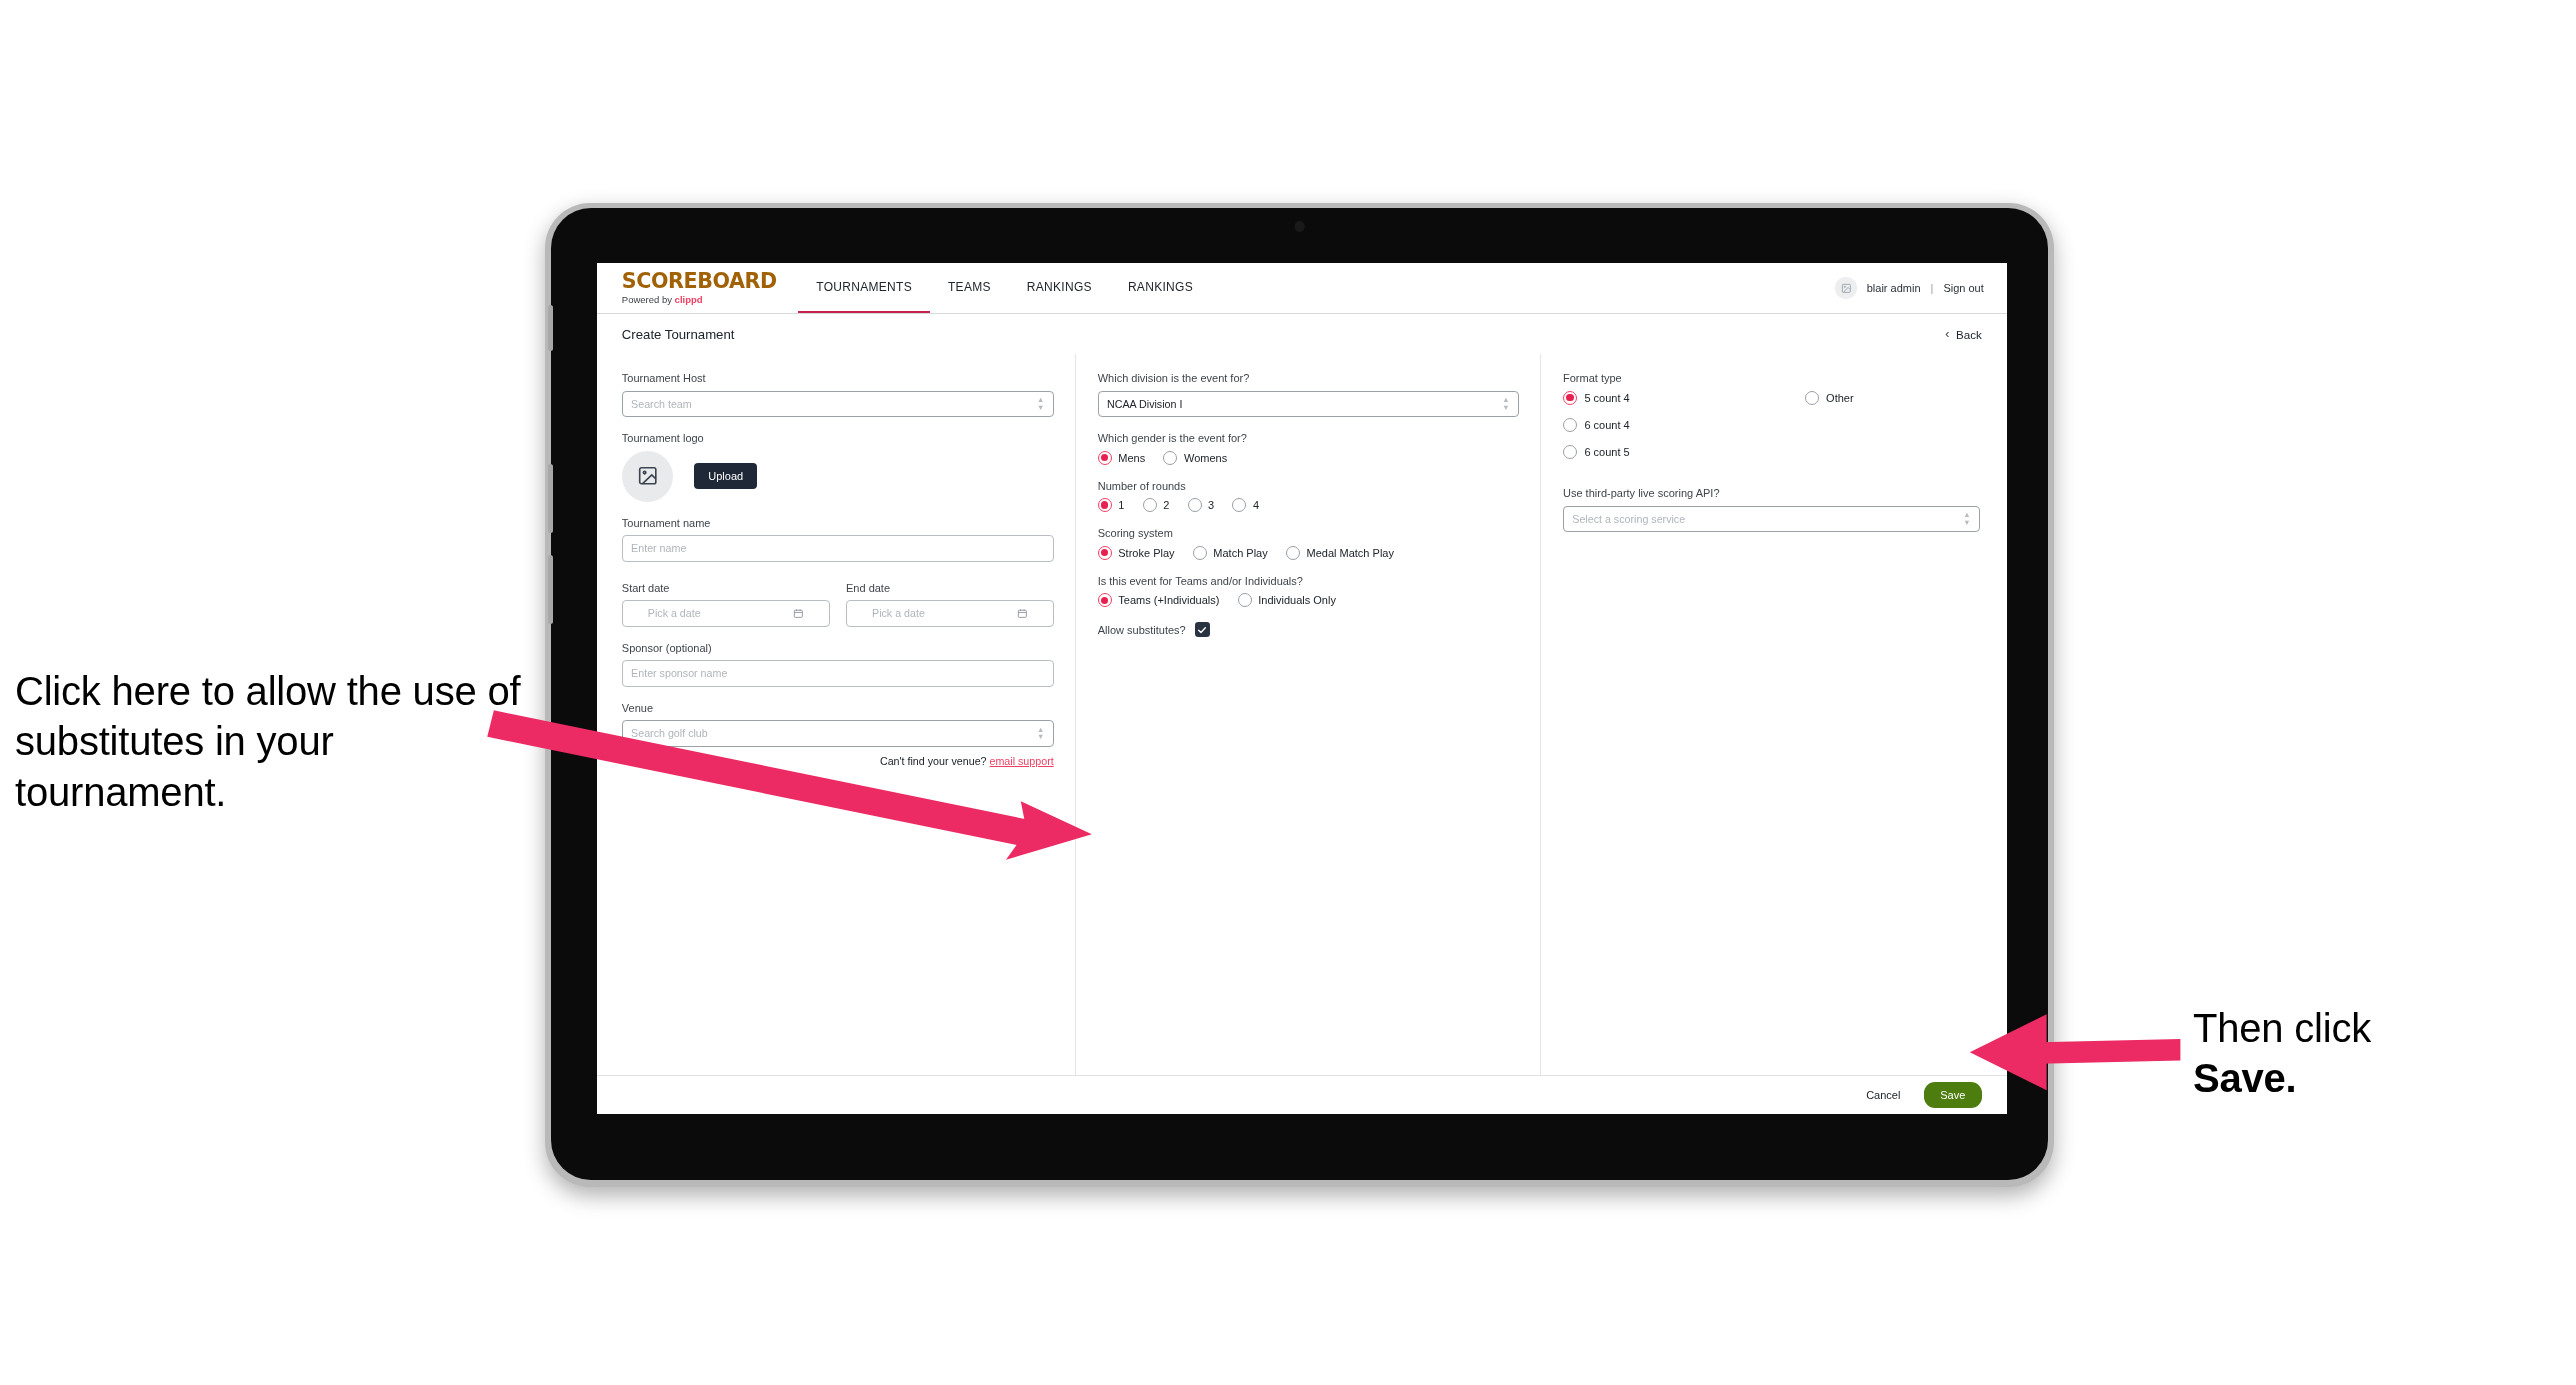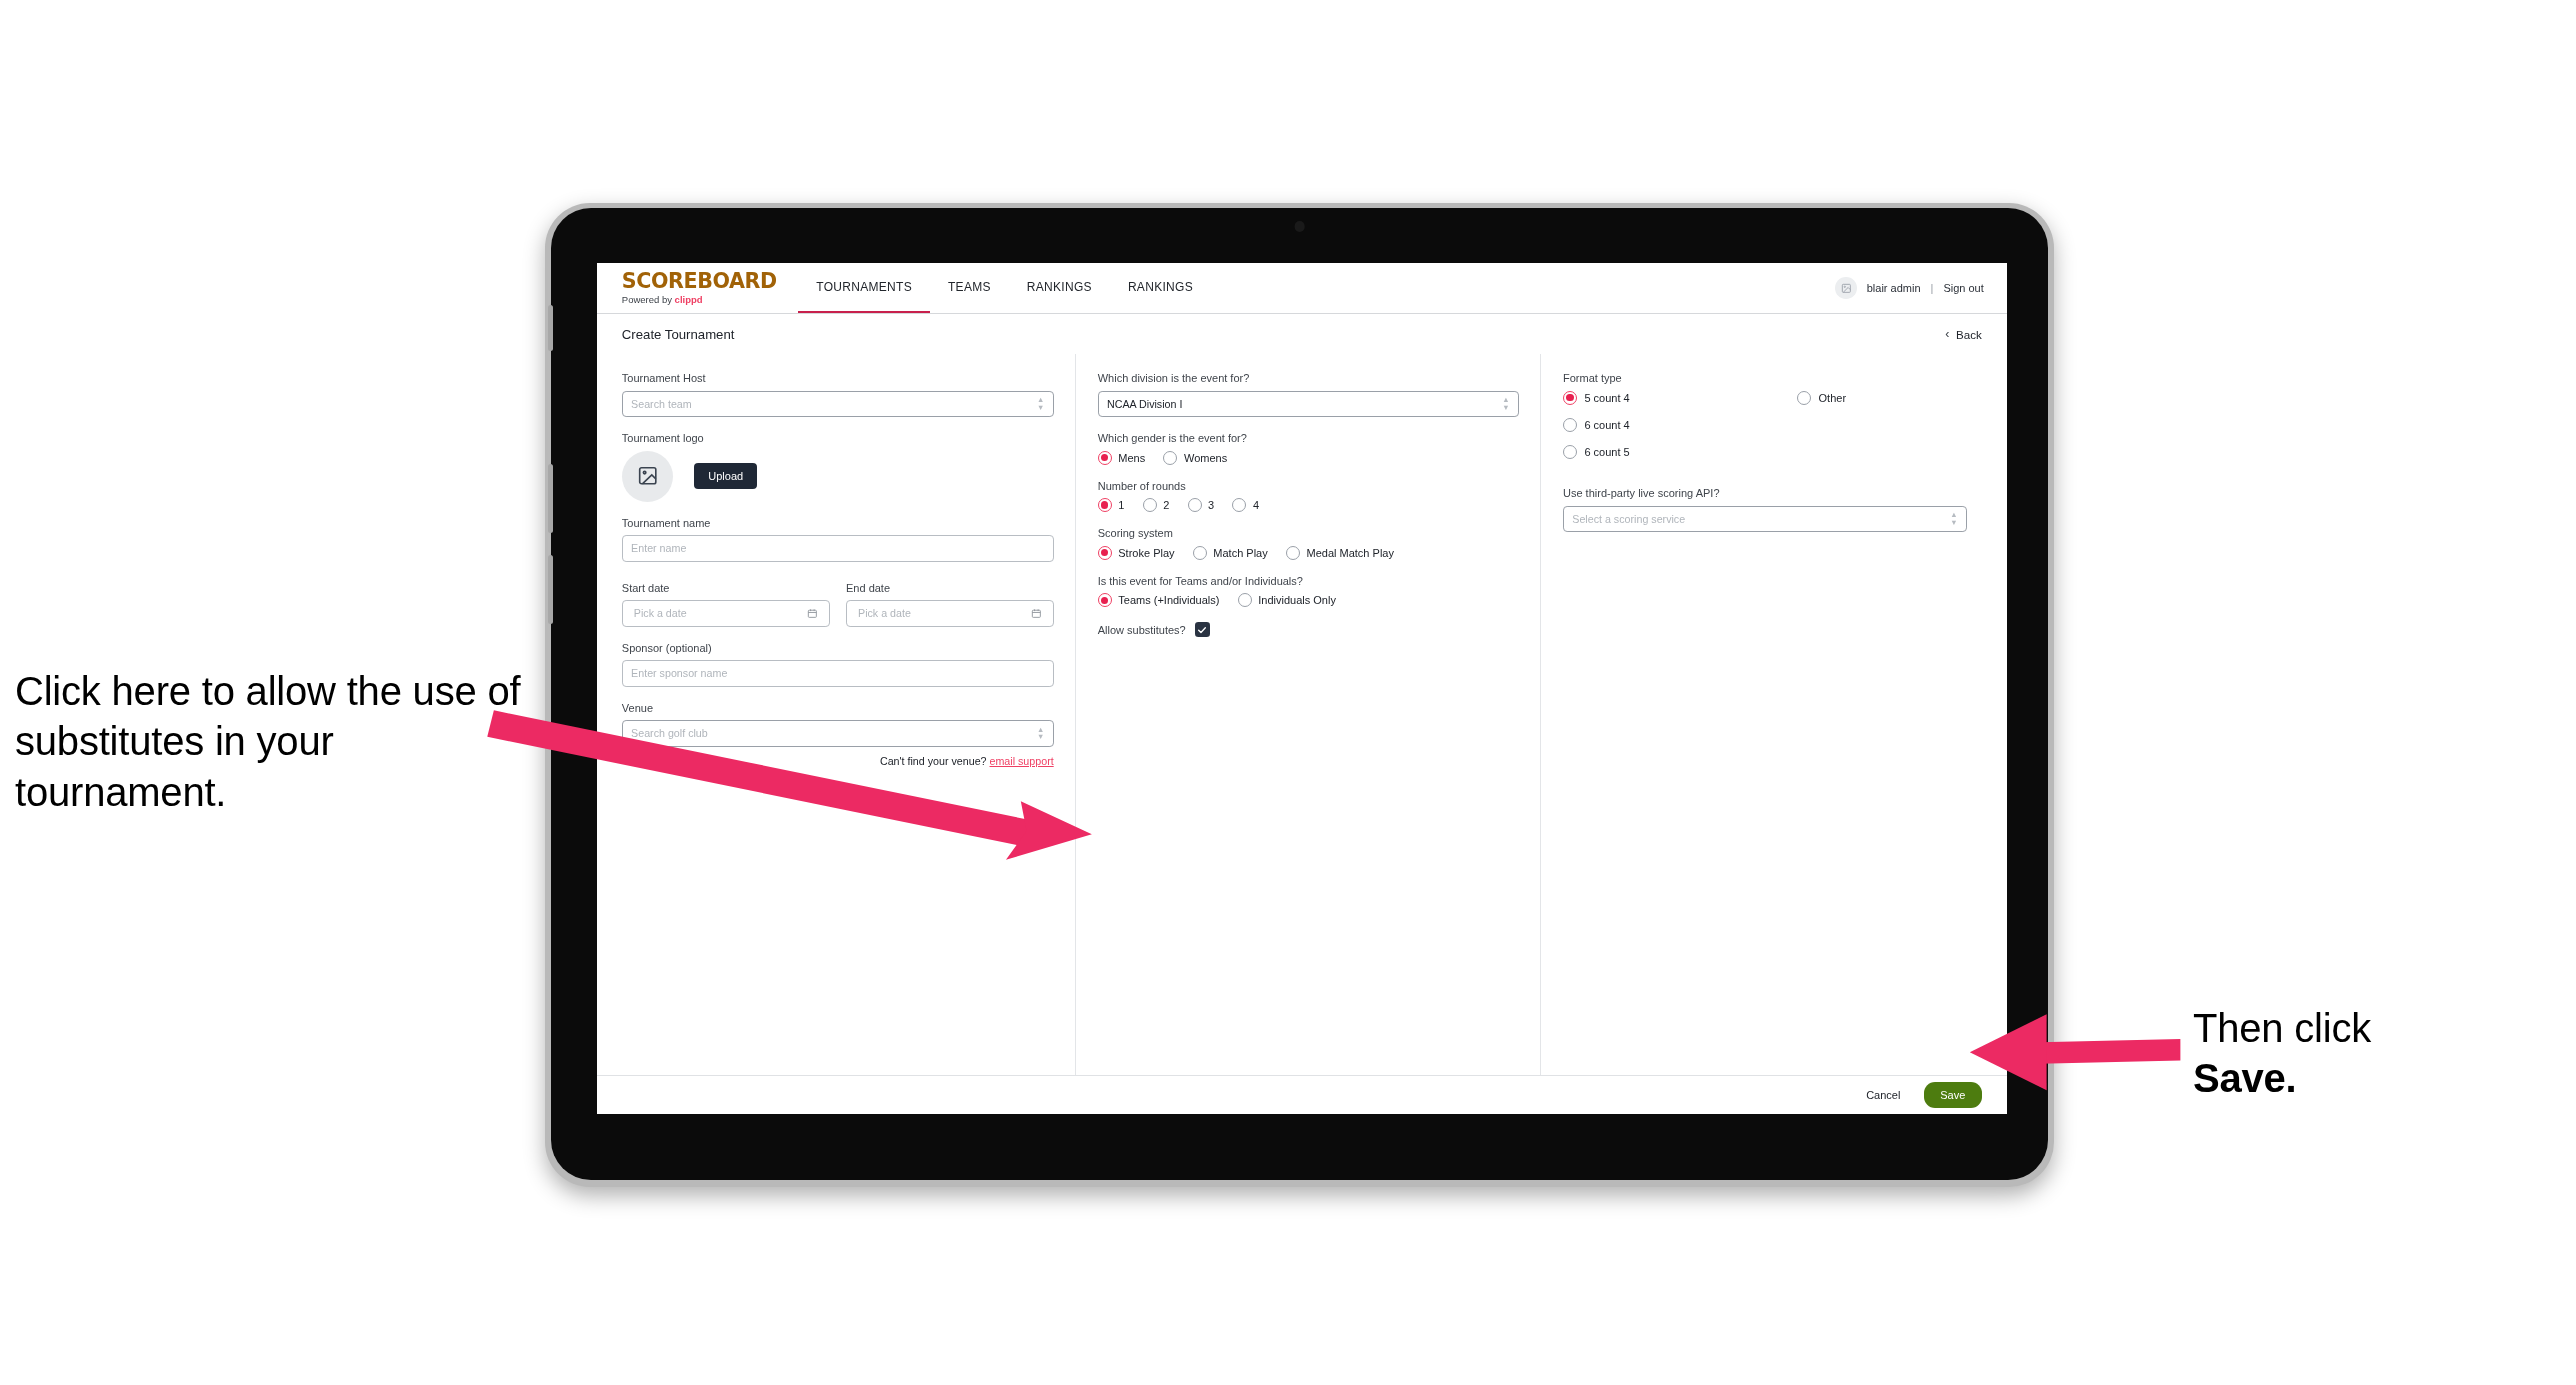--- a/index.html
+++ b/index.html
@@ -86,21 +86,21 @@
   #back-link .chev { font-size:12.4px; color:#3b4048; }
 
   
   #form-body {
     position:relative; display:flex; height:calc(100% - 51px - 40px - 39px);
     background:#fff;
   }
   .col { padding: 18px 0 0 0; }
   .col.c1 { width:34%; padding-left:25px; padding-right:21.5px; border-right:0.8px solid #e3e5e8; }
   .col.c2 { width:33%; padding-left:21.5px; padding-right:21.5px; border-right:0.8px solid #e3e5e8; }
-  .col.c3 { width:33%; padding-left:21.5px; padding-right:40px; }
+  .col.c3 { width:33%; padding-left:21.5px; padding-right:27px; }
 
   .fld { margin-bottom:15px; }
   .lbl { font-size:11px; color:#3f444b; margin-bottom:6.6px; display:block; }
 
   .input, .select {
     width:100%; height:26.4px; border:0.8px solid #9aa0a8; border-radius:4.1px;
     background:#fff; display:flex; align-items:center;
     padding:0 8.3px; font-size:10.7px; color:#b0b5bb;
   }
   .input.bordered-light { border-color:#b8bdc3; }
@@ -118,21 +118,21 @@
     background:#1f2836; color:#fff; font-size:11px;
     padding:7.4px 14px; border-radius:4.1px; cursor:pointer;
   }
 
   
   .date-row { display:flex; gap:16.5px; }
   .date-col { flex:1; }
   .date-input {
     width:100%; height:26.4px; border:0.8px solid #b8bdc3; border-radius:4.1px;
     display:flex; align-items:center; justify-content:space-between;
-    padding:0 11px; font-size:10.7px; color:#b0b5bb; background:#fff;
+    padding:0 25px; font-size:10.7px; color:#b0b5bb; background:#fff;
   }
 
   #venue-help {
     text-align:right; font-size:10.7px; color:#20242b; margin-top:8.3px;
   }
   #venue-help a { color:#ef3f63; text-decoration:underline; cursor:pointer; }
 
   
   .radio-row { display:flex; align-items:center; flex-wrap:wrap; gap:5px 6.6px; }
   .radio-item { display:flex; align-items:center; gap:6.6px; margin-right:11.6px; cursor:pointer; }

